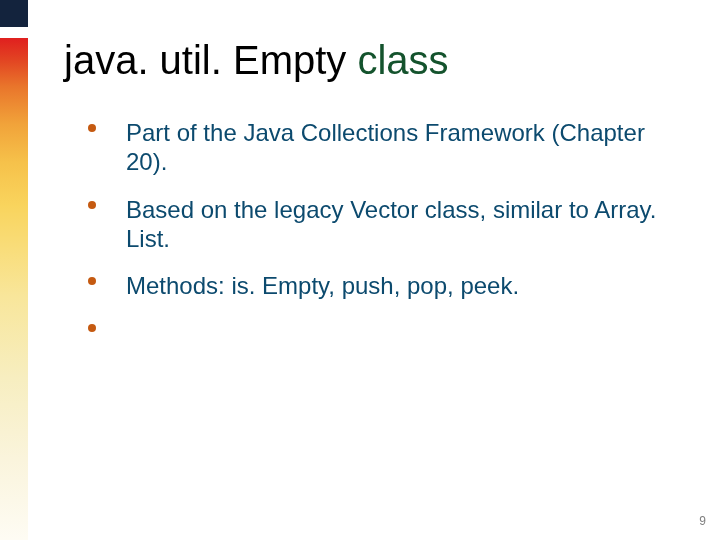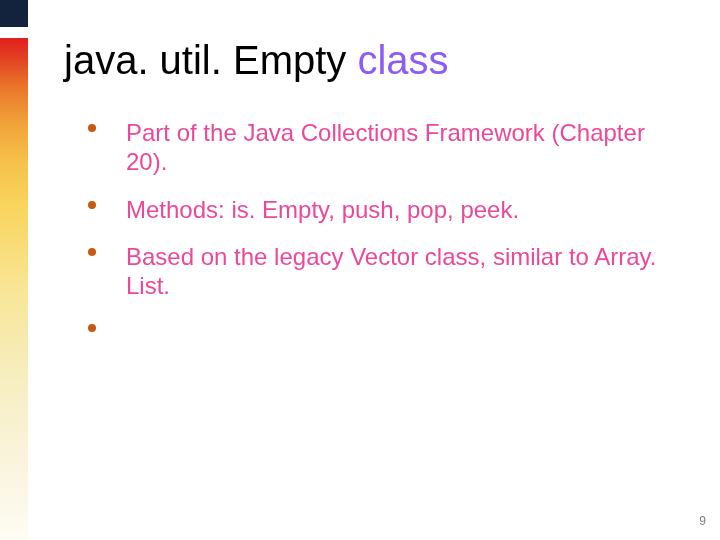--- a/index.html
+++ b/index.html
@@ -50,37 +50,37 @@
   .title {
     position: absolute;
     left: 64px;
     top: 38px;
     font-size: 40px;
     color: #000000;
     font-weight: normal;
     letter-spacing: 0px;
   }
   .title .highlight {
-    color: #8b5cf6; 
+    color: #14532d; 
   }
 
   .bullets {
     position: absolute;
     left: 88px;
     top: 118px;
     width: 576px;
   }
 
   .bullet {
     position: relative;
     padding-left: 38px;
     margin-bottom: 18px;
     font-size: 24px;
     line-height: 1.22;
-    color: #ec4899;
+    color: #0c4a6e;
   }
 
   .bullet .dot {
     position: absolute;
     left: 0;
     top: 6px;
     width: 8px;
     height: 8px;
     border-radius: 50%;
     background: #c55a11; 
@@ -105,25 +105,25 @@
     <span>java. util. Empty </span><span class="highlight">class</span>
   </div>
 
   <div class="bullets">
     <div class="bullet">
       <span class="dot"></span>
       <span>Part of the Java Collections Framework (Chapter 20).</span>
     </div>
     <div class="bullet">
       <span class="dot"></span>
-      <span>Methods: is. Empty, push, pop, peek.</span>
+      <span>Based on the legacy Vector class, similar to Array. List.</span>
     </div>
     <div class="bullet">
       <span class="dot"></span>
-      <span>Based on the legacy Vector class, similar to Array. List.</span>
+      <span>Methods: is. Empty, push, pop, peek.</span>
     </div>
     <div class="bullet">
       <span class="dot"></span>
     </div>
   </div>
 
   <div class="slide-number">9</div>
 </div>
 
 </body></html>

